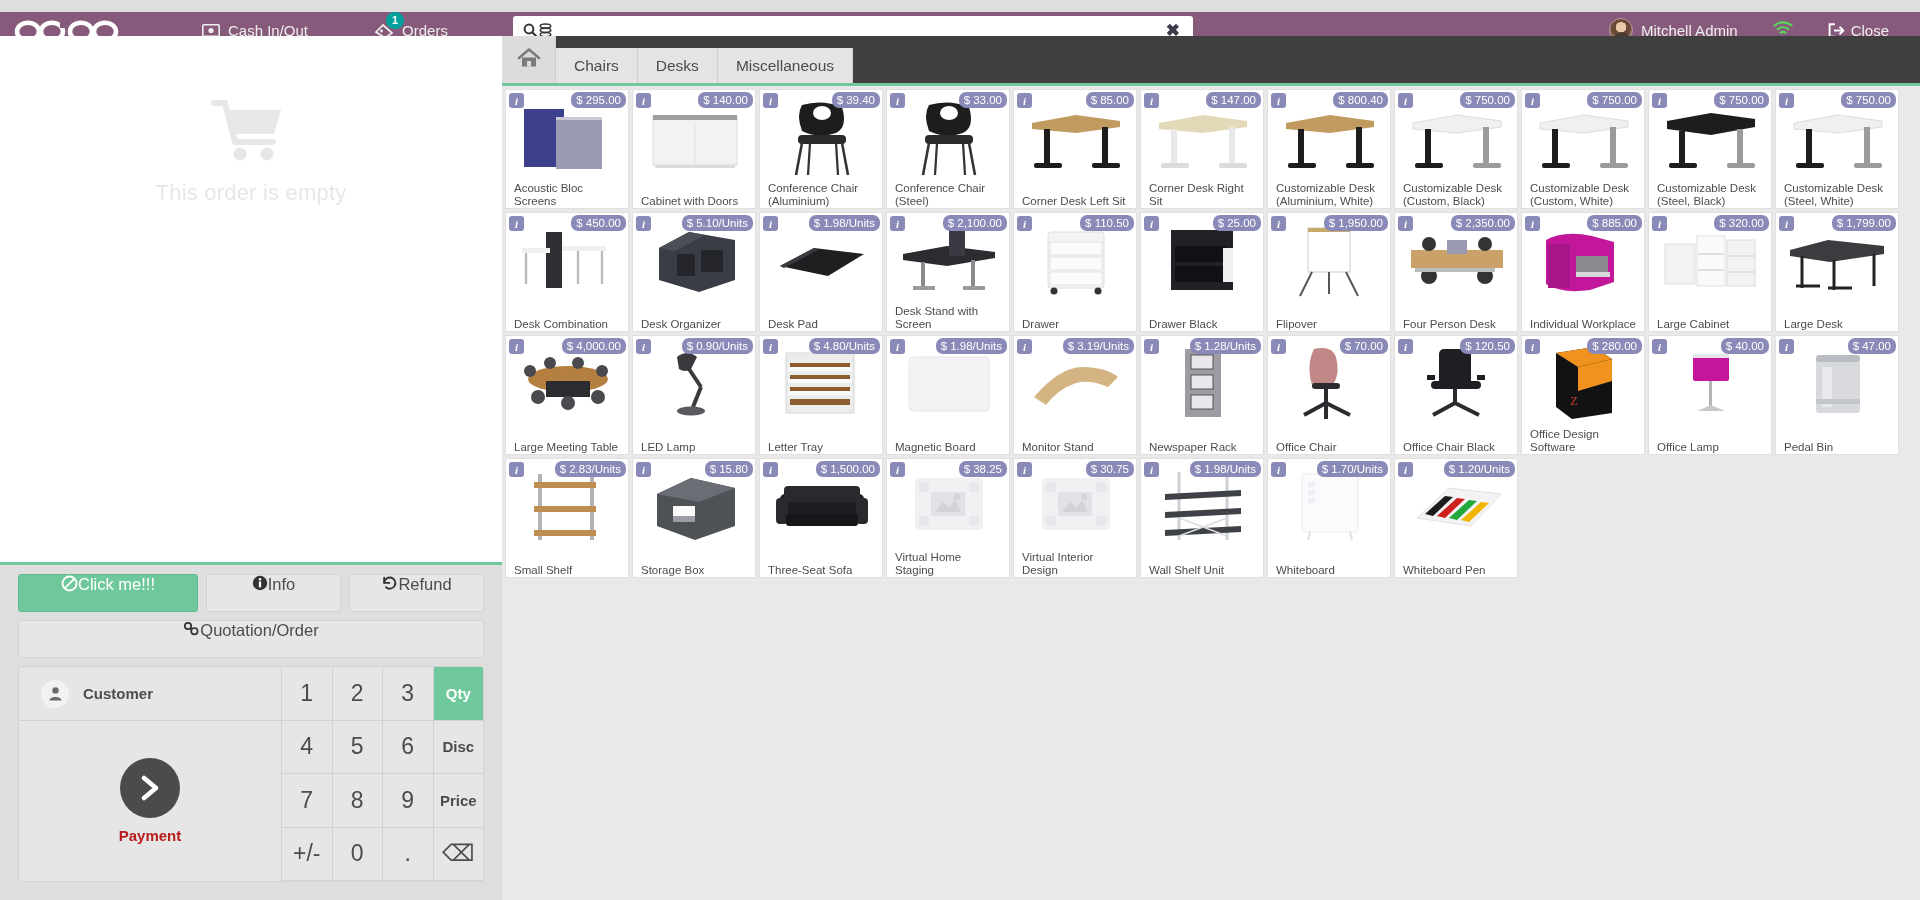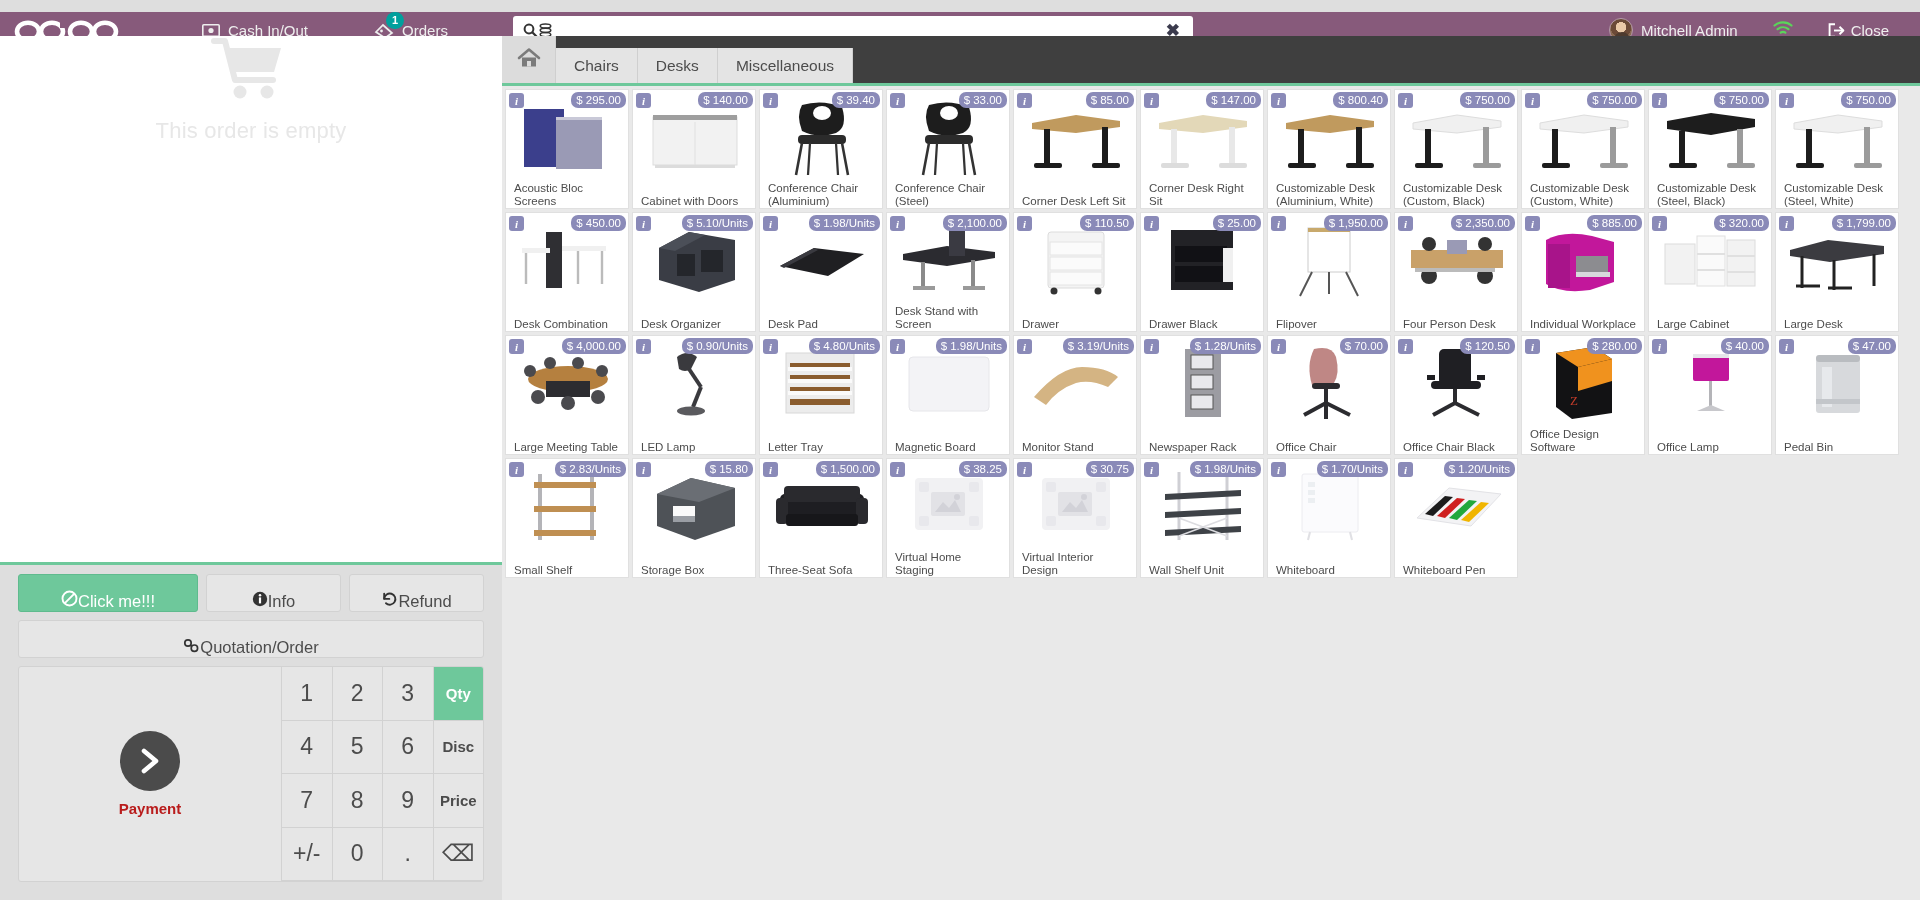--- a/index.html
+++ b/index.html
@@ -64,34 +64,34 @@
   .wifi { color: #5ad45a; }
   .close-btn { display:flex; align-items:center; gap:6px; }
 
   
   .leftpanel {
     position: absolute; left: 0; top: 36px; width: 502px; height: 864px;
     background: #fff; display: flex; flex-direction: column;
   }
   .order-area {
     flex: 1; background: #fff; display: flex; flex-direction: column;
-    align-items: center; justify-content: flex-start; 
+    align-items: center; justify-content: flex-start; padding-top: 62px;
     border-bottom: 3px solid #6ec89b;
   }
   .cart-icon { color: #e7e7e7; }
   .empty-text {
     color: #e7e7e7; font-size: 22px; margin-top: 10px; letter-spacing: .2px;
   }
   .controls {
     background: #dedede; padding: 9px 18px 0 18px;
   }
   .btn-row { display: flex; gap: 8px; margin-bottom: 8px; }
   .pbtn {
     background: #e6e6e6; border: 1px solid #d2d2d2; border-radius: 3px;
-    height: 38px; display: flex; align-items: flex-end; justify-content: center;
+    height: 38px; display: flex; align-items: flex-start; justify-content: center;
     font-size: 16.5px; color: #4c4c4c; cursor: pointer;
     flex: 1; white-space: nowrap;
   }
   .pbtn.green { background: #6ec89b; border-color: #5fbb8e; color: #fff; }
   .pbtn.wide { width: 100%; }
   .numpad-wrap {
     background: #dedede; padding: 0 18px 18px 18px; flex: none;
   }
   .numpad {
     display: flex; border: 1px solid #d2d2d2; background: #e6e6e6;
@@ -312,20 +312,29 @@
           </svg>
         </span>
         <span>Quotation/Order</span>
       </div>
     </div>
   </div>
 
   <div class="numpad-wrap">
     <div class="numpad">
       <div class="pay-col">
+        <div class="customer-btn">
+          <span class="cust-avatar">
+            <svg width="15" height="15" viewBox="0 0 15 15">
+              <circle cx="7.5" cy="4.4" r="3.2" fill="#6b6b6b"></circle>
+              <path d="M1.4 14.5 C1.4 9.8 13.6 9.8 13.6 14.5 Z" fill="#6b6b6b"></path>
+            </svg>
+          </span>
+          <span>Customer</span>
+        </div>
         <div class="payment-btn">
           <span class="pay-circle">
             <svg width="26" height="28" viewBox="0 0 26 28">
               <path d="M7 4 L19 14 L7 24" fill="none" stroke="#fff" stroke-width="4.6" stroke-linecap="round" stroke-linejoin="round"></path>
             </svg>
           </span>
           <span class="pay-label">Payment</span>
         </div>
       </div>
       <div class="keys" id="keys">

